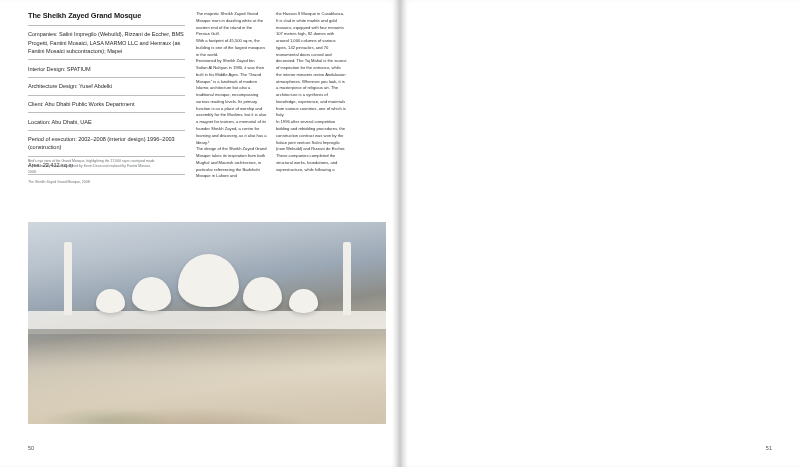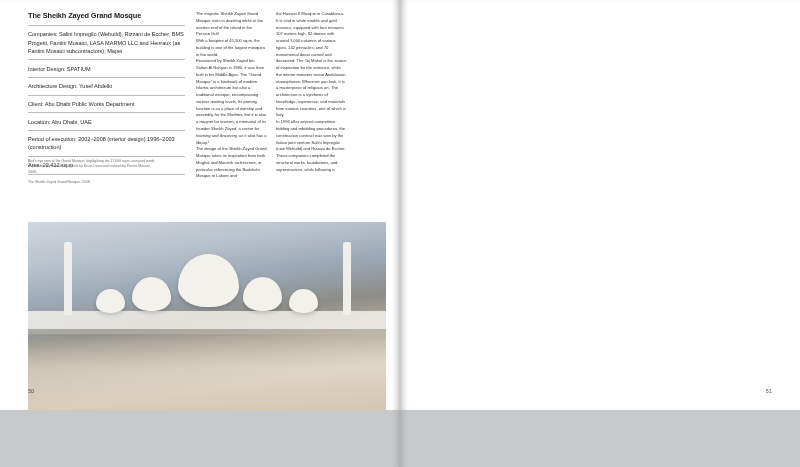--- a/index.html
+++ b/index.html
@@ -10,21 +10,21 @@
     overflow: hidden;
   }
   .spread {
     position: relative;
     width: 800px; height: 467px;
     background: #c8c9cb;
     display: flex;
   }
   .page {
     position: relative;
-    height: 410px;
+    height: 467px;
     background: #ffffff;
     overflow: hidden;
   }
   .page-left  { width: 400px; box-shadow: inset -6px 0 10px -6px rgba(0,0,0,0.22); }
   .page-right { width: 400px; box-shadow: inset  6px 0 10px -6px rgba(0,0,0,0.22); }
 
   
   .cols {
     position: absolute;
     display: flex;

